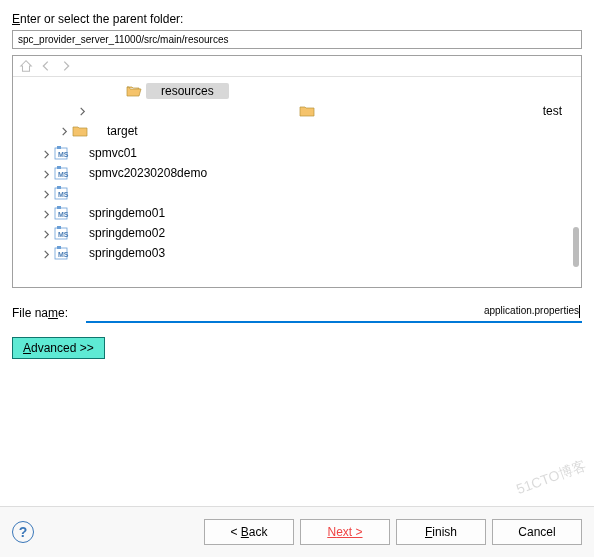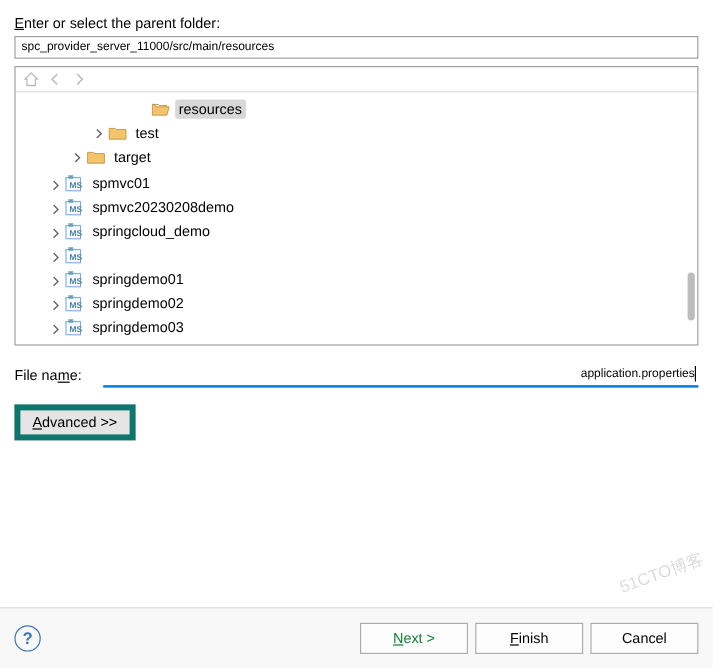--- a/index.html
+++ b/index.html
@@ -73,50 +73,50 @@
     }
     .expander svg { width: 9px; height: 9px; }
     .node-icon {
       width: 16px; height: 16px;
       display: inline-flex;
       align-items: center;
       justify-content: center;
       margin-right: 4px;
     }
     .node-label {
-      padding: 1px 3px;
+      padding: 1px 15px;
       border-radius: 2px;
     }
     .node-label.selected {
       background: #d8d8d8;
     }
     .indent-1 { padding-left: 26px; align-items: flex-end; }
     .indent-2 { padding-left: 44px; text-align: center; }
-    .indent-3 { padding-left: 62px; }
+    .indent-3 { padding-left: 62px; justify-content: space-between; }
     .indent-4 { padding-left: 98px; }
     .filename-row {
       display: flex;
       align-items: center;
       gap: 18px;
       margin-top: 14px;
     }
     .filename-row .text-input {
       flex: 1;
       border: none;
       border-bottom: 2px solid #0078d7;
       padding: 3px 2px;
       text-align: right;
     }
     .advanced-btn {
       margin-top: 14px;
       padding: 3px 10px;
       font-family: inherit;
       font-size: 12px;
-      background: #e5e5e5;
-      border: 5px solid #0f766e;
+      background: #5eead4;
+      border: 1px solid #0f766e;
       cursor: pointer;
     }
     .footer {
       position: absolute;
       bottom: 0; left: 0; right: 0;
       border-top: 1px solid #ddd;
       background: #f8f8f8;
       padding: 12px;
       display: flex;
       align-items: center;
@@ -141,22 +141,23 @@
     .footer-buttons button {
       min-width: 90px;
       padding: 5px 10px;
       font-family: inherit;
       font-size: 12px;
       background: #fdfdfd;
       border: 1px solid #adadad;
       cursor: pointer;
     }
     .footer-buttons button:disabled {
-      color: #15803d;
+      color: #ef4444;
       cursor: default;
+      text-decoration: underline;
     }
     .scrollbar-stub {
       position: absolute;
       right: 2px;
       top: 150px;
       width: 6px;
       height: 40px;
       background: #bcbcbc;
       border-radius: 3px;
     }
@@ -280,35 +281,20 @@
                 <path d="M3 1 L7 5 L3 9" fill="none" stroke="#666" stroke-width="1.3"></path>
               </svg>
             </span>
             <span class="node-icon">
               <svg viewBox="0 0 16 16">
                 <rect x="1" y="3" width="12" height="11" fill="#fff" stroke="#6a9ed6" stroke-width="0.8"></rect>
                 <rect x="3" y="1" width="4" height="3" fill="#6a9ed6"></rect>
                 <text x="4" y="12" font-size="7" fill="#4a7db5" font-weight="bold">MS</text>
               </svg>
             </span>
-            <span class="node-label">springcloud_demo</span>
-          </div>
-          <div class="tree-row indent-1">
-            <span class="expander">
-              <svg viewBox="0 0 10 10">
-                <path d="M3 1 L7 5 L3 9" fill="none" stroke="#666" stroke-width="1.3"></path>
-              </svg>
-            </span>
-            <span class="node-icon">
-              <svg viewBox="0 0 16 16">
-                <rect x="1" y="3" width="12" height="11" fill="#fff" stroke="#6a9ed6" stroke-width="0.8"></rect>
-                <rect x="3" y="1" width="4" height="3" fill="#6a9ed6"></rect>
-                <text x="4" y="12" font-size="7" fill="#4a7db5" font-weight="bold">MS</text>
-              </svg>
-            </span>
           </div>
           <div class="tree-row indent-1">
             <span class="expander">
               <svg viewBox="0 0 10 10">
                 <path d="M3 1 L7 5 L3 9" fill="none" stroke="#666" stroke-width="1.3"></path>
               </svg>
             </span>
             <span class="node-icon">
               <svg viewBox="0 0 16 16">
                 <rect x="1" y="3" width="12" height="11" fill="#fff" stroke="#6a9ed6" stroke-width="0.8"></rect>
@@ -364,20 +350,23 @@
     <span class="underline">A</span><span>dvanced &gt;&gt;</span>
   </button>
 
 </div>
 
 <div class="watermark">51CTO博客</div>
 
 <div class="footer">
   <div class="help-icon">?</div>
   <div class="footer-buttons">
+    <button>
+      <span>&lt; </span><span class="underline">B</span><span>ack</span>
+    </button>
     <button disabled="">
       <span class="underline">N</span><span>ext &gt;</span>
     </button>
     <button>
       <span class="underline">F</span><span>inish</span>
     </button>
     <button>Cancel</button>
   </div>
 </div>
 

